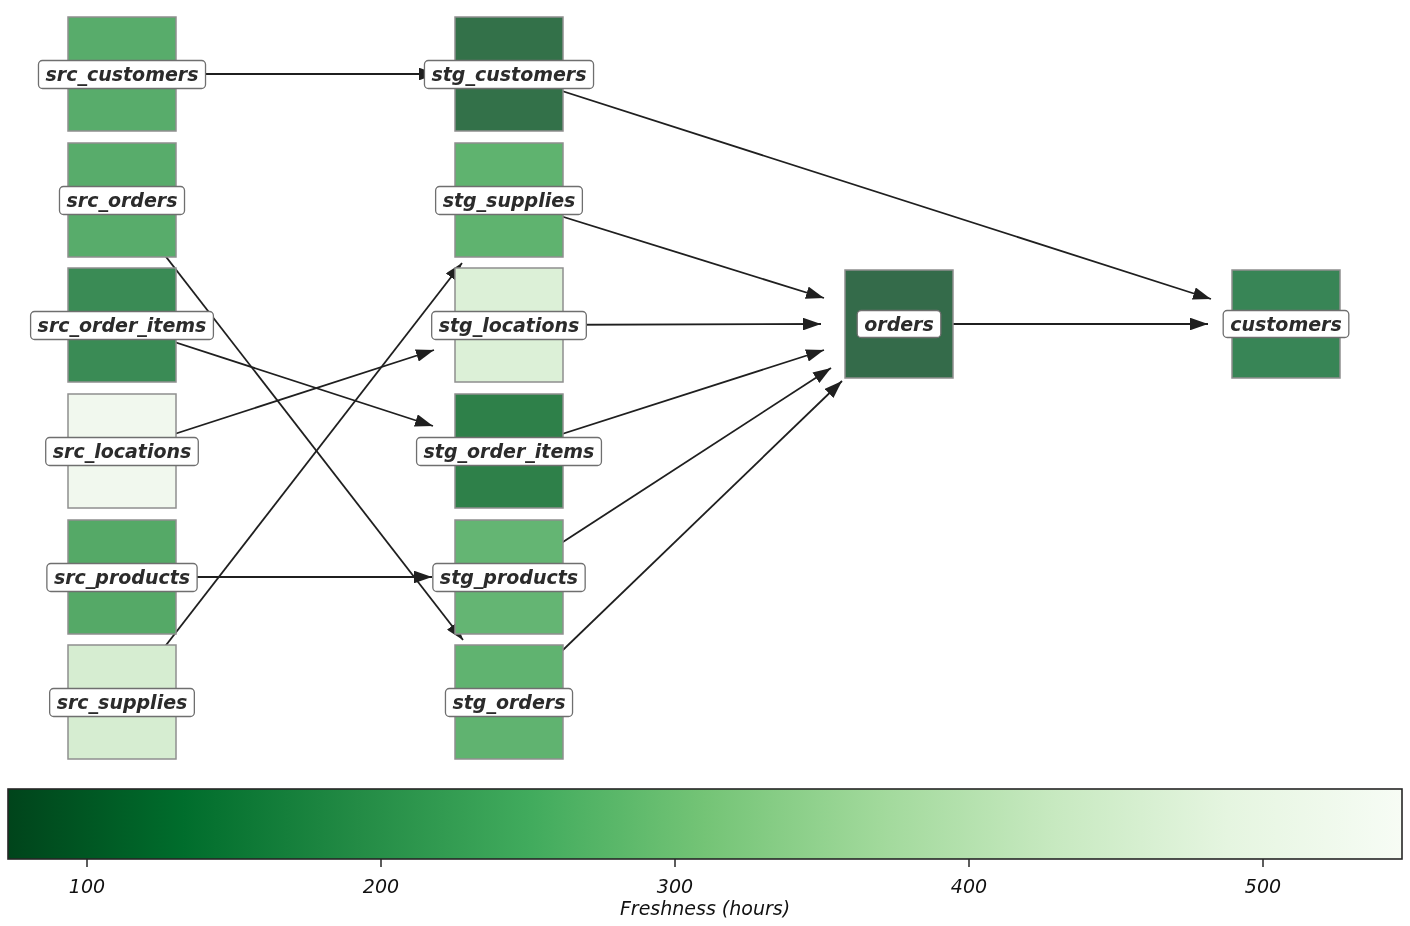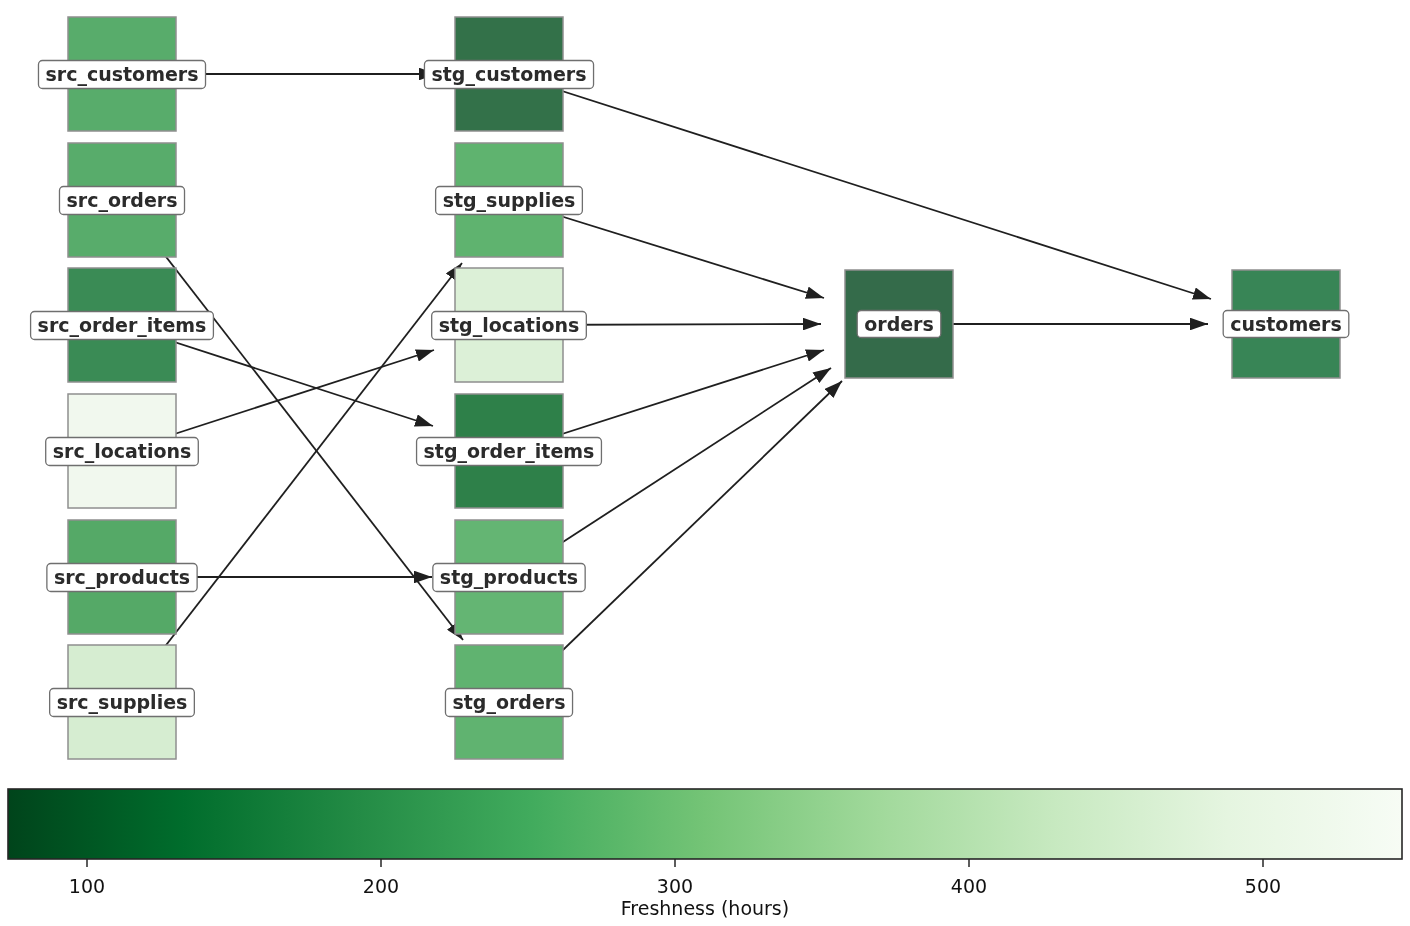--- a/index.html
+++ b/index.html
@@ -1,17 +1,17 @@
 <!DOCTYPE html>
 <html><head>
 <meta charset="utf-8">
 <style>
   html,body{margin:0;padding:0;background:#ffffff;}
   .figure{position:relative;width:1410px;height:926px;background:#ffffff;overflow:hidden;
-          font-family:"DejaVu Sans",sans-serif;}
+          font-family:"DejaVu Sans",sans-serif;font-style:italic;}
   .edge{stroke:#1f1f1f;stroke-width:1.8;fill:none;}
   .arrowhead{fill:#1f1f1f;}
   .node{stroke:#8f8f8f;stroke-width:1.5;}
   .labelbox{fill:#ffffff;stroke:#6f6f6f;stroke-width:1.3;}
   .nodelabel{font-family:"DejaVu Sans",sans-serif;font-weight:bold;font-size:19px;fill:#2b2b2b;
              text-anchor:middle;dominant-baseline:central;}
   .cb-frame{fill:none;stroke:#262626;stroke-width:1.6;}
   .tick{stroke:#262626;stroke-width:1.5;}
   .ticklabel{font-family:"DejaVu Sans",sans-serif;font-size:19px;fill:#111111;text-anchor:middle;}
   .axislabel{font-family:"DejaVu Sans",sans-serif;font-size:19px;fill:#111111;text-anchor:middle;}

